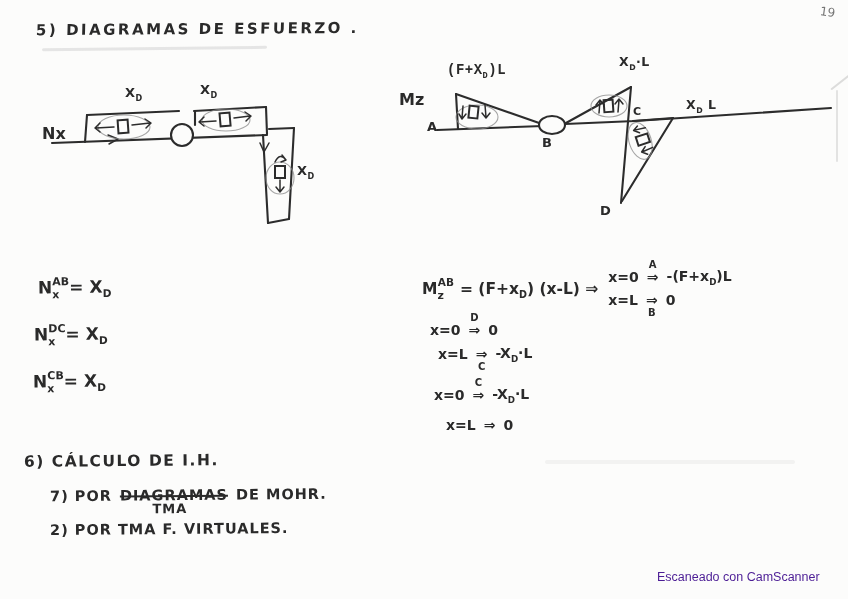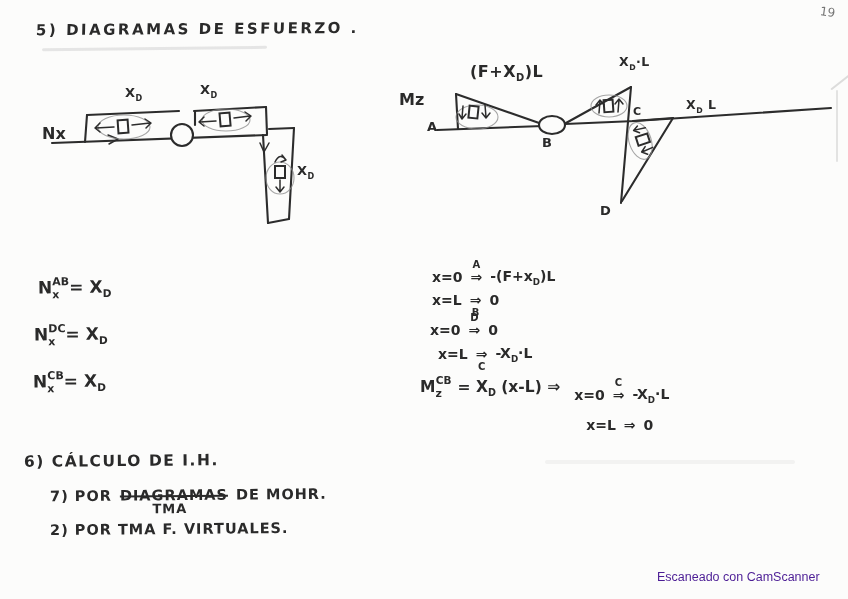--- a/index.html
+++ b/index.html
@@ -140,39 +140,42 @@
     </g>
 
     <g transform="rotate(72 248 90)">
       <ellipse class="faint" cx="248" cy="93" rx="19" ry="11"></ellipse>
       <rect x="243" y="84" width="9" height="12" style="fill:none;stroke:#2c2c2c;stroke-width:2;"></rect>
       <path class="thin" d="M237,84 L236,95 M233,91 L236,96 L240,91"></path>
       <path class="thin" d="M258,83 L259,94 M255,90 L259,95 L263,90"></path>
     </g>
   </svg>
   <span class="abs hw axislabel" style="left:399px;top:90px;">Mz</span>
-  <span class="abs hw dlabel fx" style="left:470px;top:62px;font-size:16px;">(F+X<sub class="dsub">D</sub>)L</span>
+  <span class="abs hw dlabel fx" style="left:447px;top:62px;font-size:14px;font-family:Liberation Mono, monospace;">(F+X<sub class="dsub">D</sub>)L</span>
   <span class="abs hw dlabel fx" style="left:619px;top:54px;font-size:12.5px;">X<sub class="dsub">D</sub>·L</span>
   <span class="abs hw dlabel fx" style="left:686px;top:97px;font-size:12.5px;">X<sub class="dsub">D</sub> L</span>
   <span class="abs hw ptlabel" style="left:427px;top:119px;">A</span>
   <span class="abs hw ptlabel" style="left:542px;top:135px;">B</span>
   <span class="abs hw ptlabel" style="left:633px;top:105px;font-size:11px;">C</span>
   <span class="abs hw ptlabel" style="left:600px;top:203px;">D</span>
 
   <div class="abs hw neq" style="left:38px;top:277px;">
     <span>N</span><span class="msub">x</span><span class="msup">AB</span><span class="rhs fx">= X<sub class="dsub">D</sub></span>
   </div>
   <div class="abs hw neq" style="left:34px;top:324px;">
     <span>N</span><span class="msub">x</span><span class="msup">DC</span><span class="rhs fx">= X<sub class="dsub">D</sub></span>
   </div>
   <div class="abs hw neq" style="left:33px;top:371px;">
     <span>N</span><span class="msub">x</span><span class="msup">CB</span><span class="rhs fx">= X<sub class="dsub">D</sub></span>
   </div>
 
   <div class="meq hw" style="left:422px;top:268px;">
+    <span class="main" style="margin-top:12px;">
+      <span>M</span><span class="msub">z</span><span class="msup">AB</span><span class="expr fx">= (F+x<sub class="dsub">D</sub>) (x-L) ⇒</span>
+    </span>
     <span class="branches" style="gap:5px;">
       <span class="branch">
         <span>x=0</span>
         <span class="arr"><span class="pt above">A</span><span>⇒</span><span class="pt below"></span></span>
         <span class="fx">-(F+x<sub class="dsub">D</sub>)L</span>
       </span>
       <span class="branch">
         <span>x=L</span>
         <span class="arr"><span class="pt above"></span><span>⇒</span><span class="pt below">B</span></span>
         <span class="fx">0</span>
@@ -189,23 +192,20 @@
       </span>
       <span class="branch" style="margin-left:8px;">
         <span>x=L</span>
         <span class="arr"><span class="pt above"></span><span>⇒</span><span class="pt below">C</span></span>
         <span class="fx">-X<sub class="dsub">D</sub>·L</span>
       </span>
     </span>
   </div>
 
   <div class="meq hw" style="left:420px;top:372px;">
-    <span class="main" style="margin-top:6px;">
-      <span>M</span><span class="msub">z</span><span class="msup">CB</span><span class="expr fx">= X<sub class="dsub">D</sub> (x-L) ⇒</span>
-    </span>
     <span class="branches" style="gap:12px;margin-top:14px;margin-left:14px;">
       <span class="branch">
         <span>x=0</span>
         <span class="arr"><span class="pt above">C</span><span>⇒</span><span class="pt below"></span></span>
         <span class="fx">-X<sub class="dsub">D</sub>·L</span>
       </span>
       <span class="branch" style="margin-left:12px;">
         <span>x=L</span>
         <span class="arr"><span class="pt above"></span><span>⇒</span><span class="pt below"></span></span>
         <span class="fx">0</span>

